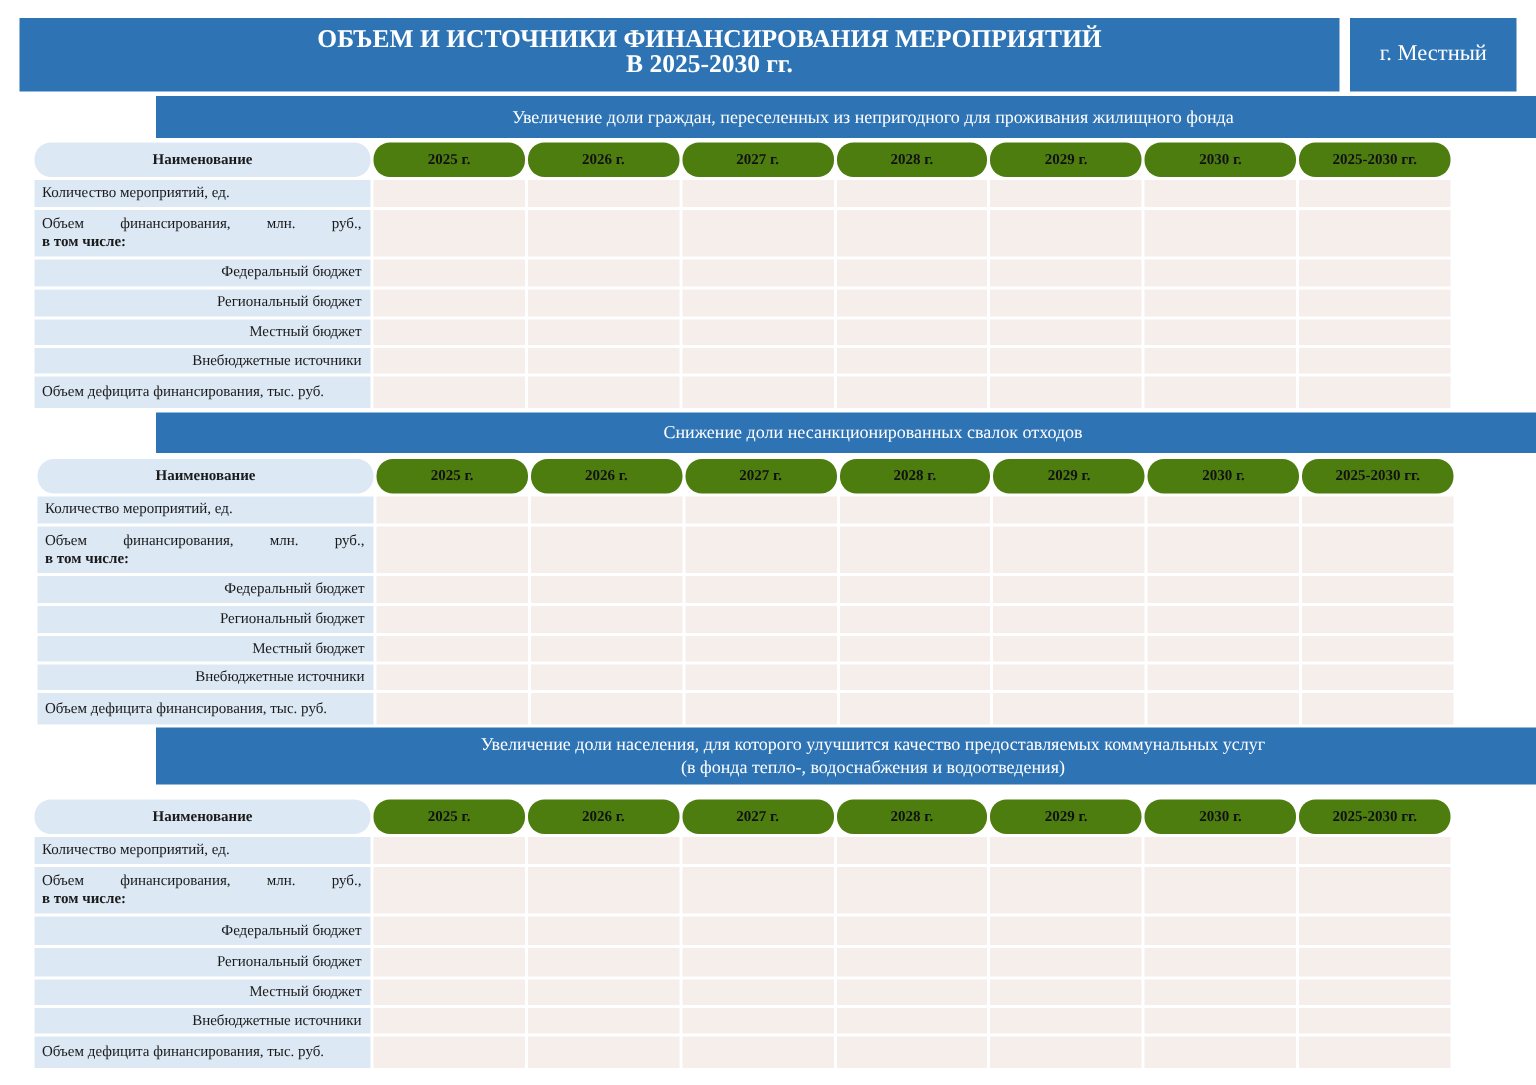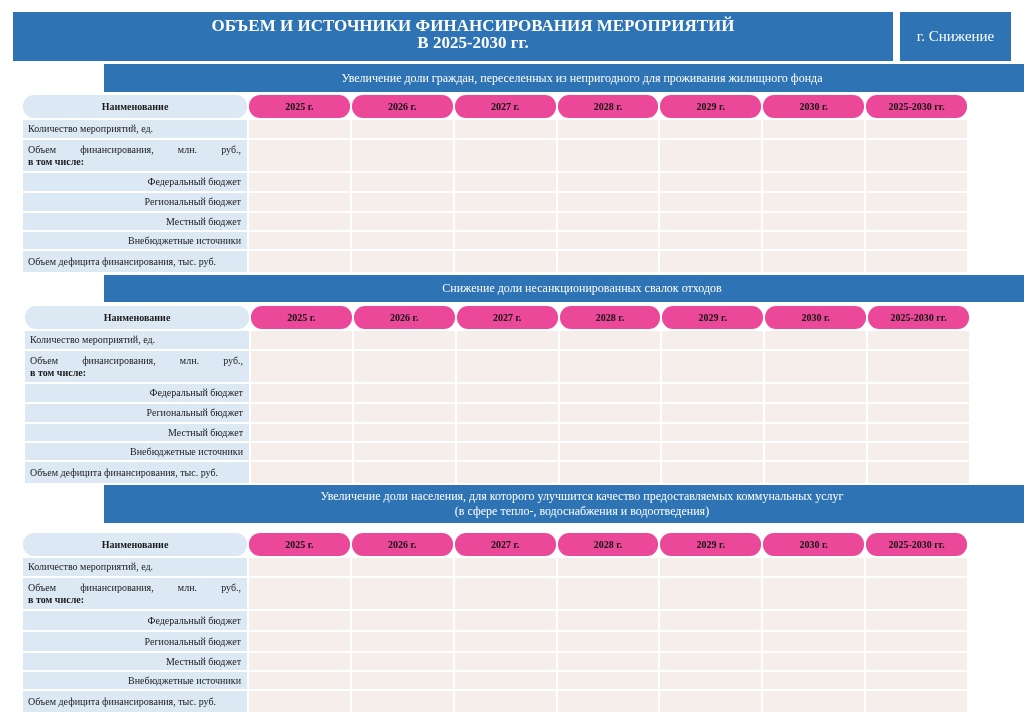--- a/index.html
+++ b/index.html
@@ -9,36 +9,36 @@
   #title-box { left: 13px; top: 12px; width: 880px; height: 49px;
                text-align: center; font-weight: bold; font-size: 17px; line-height: 17px; padding-top: 5px; padding-left: 40px; }
   #city-box { left: 900px; top: 12px; width: 111px; height: 49px;
               display: flex; align-items: center; justify-content: center; font-size: 15px; }
   .section-bar { left: 76px; width: 956px; font-size: 12px; text-align: center;
                  display: flex; flex-direction: column; align-items: center; justify-content: center; line-height: 15px; margin-left: 28px; }
   table.fin { position: absolute; border-collapse: separate; border-spacing: 2px 2px; table-layout: fixed; }
   table.fin td, table.fin th { padding: 0; box-sizing: border-box; }
   table.fin th { font-weight: bold; font-size: 10px; height: 23px; border-radius: 11px; }
   table.fin th.name-h { background: #dce9f5; }
-  table.fin th.yr { background: #ec4899; color: #111; }
+  table.fin th.yr { background: #4d7c0f; color: #111; }
   table.fin td.name { background: #dce9f5; font-size: 10px; padding: 0 6px 0 5px; line-height: 12px; margin-top: 23px; }
   table.fin td.name.right { text-align: right; }
   table.fin td.val { background: #f5eeeb; }
   .just { display: flex; justify-content: space-between; }
   .bold { font-weight: bold; }
 </style>
 </head>
 <body>
 
 <div id="title-box" class="blue-box">
   <div>ОБЪЕМ И ИСТОЧНИКИ ФИНАНСИРОВАНИЯ МЕРОПРИЯТИЙ</div>
   <div>В 2025-2030 гг.</div>
 </div>
 <div id="city-box" class="blue-box">
-  <span>г. Снижение</span>
+  <span>г. Местный</span>
 </div>
 
 <div class="blue-box section-bar" style="top:64px;height:28px;">
   <span>Увеличение доли граждан, переселенных из непригодного для проживания жилищного фонда</span>
 </div>
 <table class="fin" style="left:21px;top:93px;width:948px;">
   <colgroup>
       <col style="width:224px">
       <col>
       <col>
@@ -241,21 +241,21 @@
         <td class="val"></td>
         <td class="val"></td>
         <td class="val"></td>
         <td class="val"></td>
   </tr>
 </tbody>
   </table>
 
 <div class="blue-box section-bar" style="top:485px;height:38px;">
   <span>Увеличение доли населения, для которого улучшится качество предоставляемых коммунальных услуг</span>
-  <span>(в сфере тепло-, водоснабжения и водоотведения)</span>
+  <span>(в фонда тепло-, водоснабжения и водоотведения)</span>
 </div>
 <table class="fin" style="left:21px;top:531px;width:948px;">
   <colgroup>
       <col style="width:224px">
       <col>
       <col>
       <col>
       <col>
       <col>
       <col>

